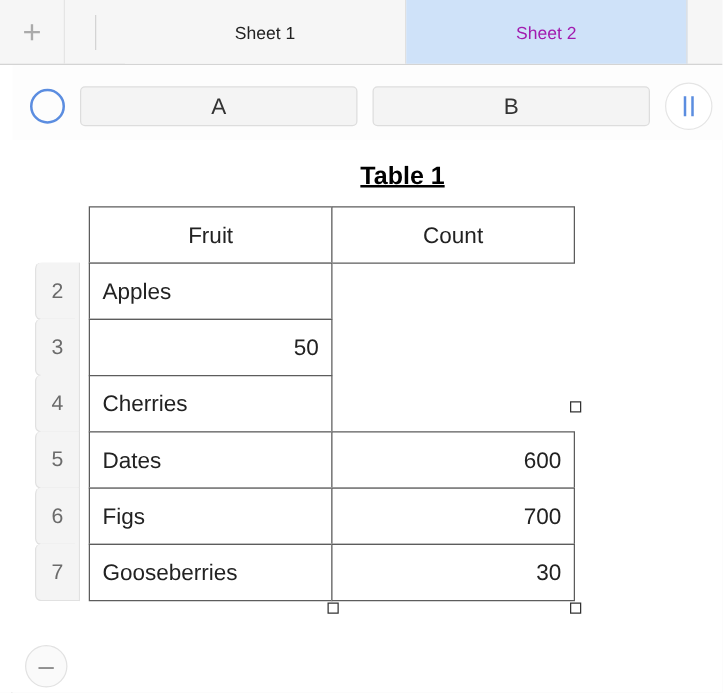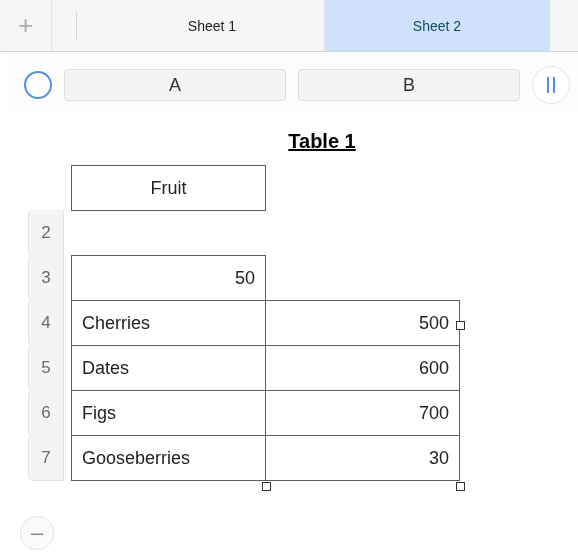--- a/index.html
+++ b/index.html
@@ -45,21 +45,21 @@
     display: flex;
     align-items: center;
     justify-content: center;
     font-size: 14px;
     color: #222;
     border-right: 1px solid #e0e0e0;
     background: #f6f6f6;
   }
   .tab.active {
     background: #cfe2f9;
-    color: #0c4a6e;
+    color: #a21caf;
   }
   .colheads {
     display: flex;
     align-items: center;
     gap: 12px;
     padding: 14px 8px 8px 14px;
     background: #fdfdfd;
   }
   .circle {
     width: 28px; height: 28px;
@@ -209,32 +209,33 @@
     </div>
   </div>
 
   <div class="table-title">Table 1</div>
 
   <div class="grid-wrap">
     <div class="grid">
       <div class="row">
         <div class="row-head">1</div>
         <div class="cell A header">Fruit</div>
+        <div class="cell B header">Count</div>
       </div>
       <div class="row">
         <div class="row-head">2</div>
+        <div class="cell A">Apples</div>
       </div>
       <div class="row">
         <div class="row-head">3</div>
         <div class="cell B num">50</div>
       </div>
       <div class="row">
         <div class="row-head">4</div>
         <div class="cell A">Cherries</div>
-        <div class="cell B num">500</div>
       </div>
       <div class="row">
         <div class="row-head">5</div>
         <div class="cell A">Dates</div>
         <div class="cell B num">600</div>
       </div>
       <div class="row">
         <div class="row-head">6</div>
         <div class="cell A">Figs</div>
         <div class="cell B num">700</div>

